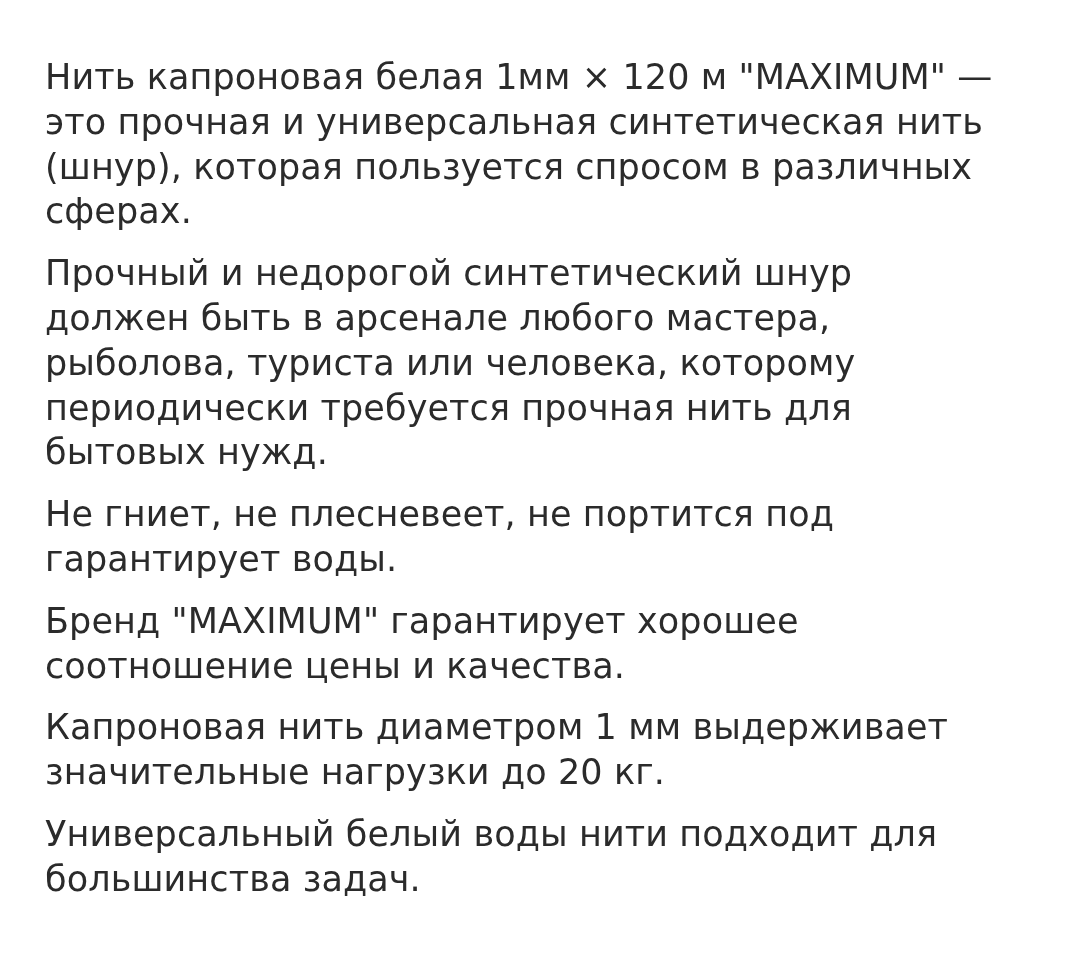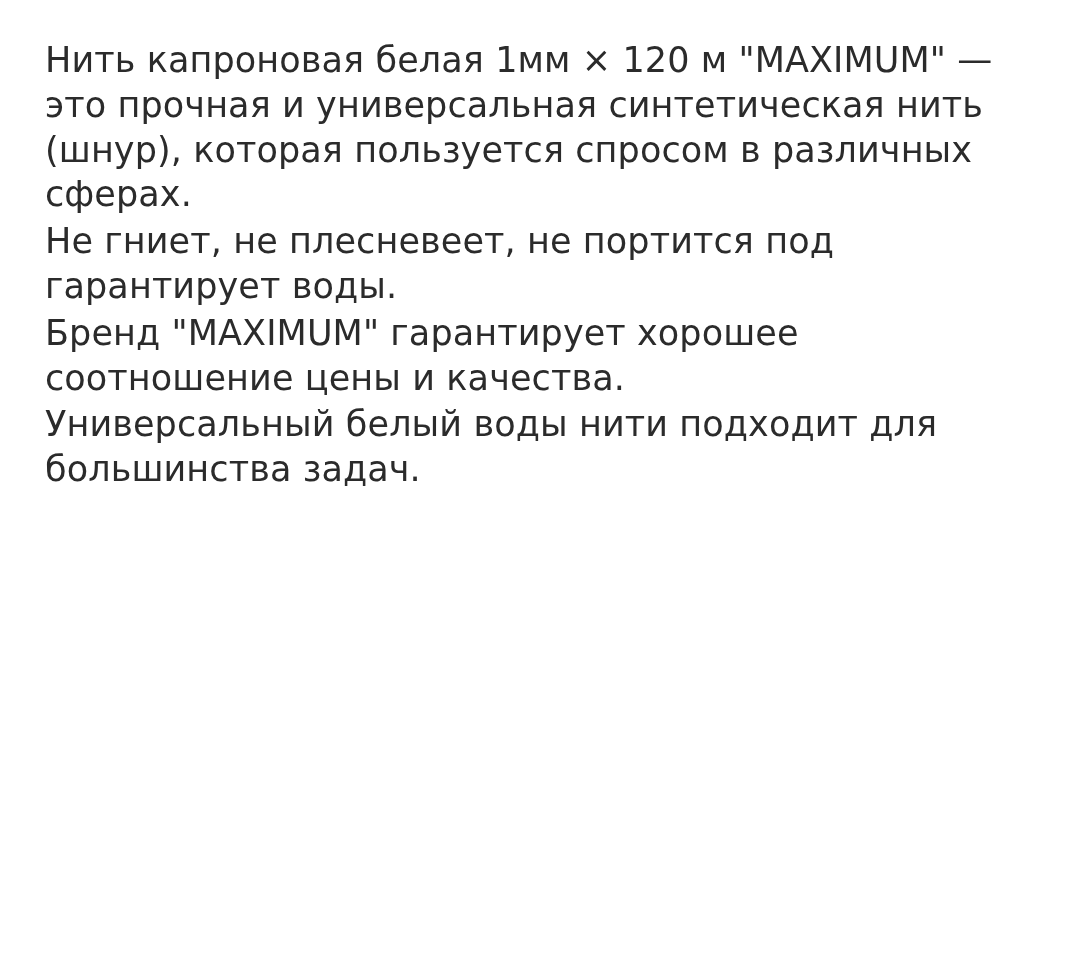--- a/index.html
+++ b/index.html
@@ -22,33 +22,35 @@
     background: #ffffff;
   }
   .description {
     color: #2b2b2b;
     font-size: 35px;
     line-height: 1.28;
     letter-spacing: 0.1px;
     font-weight: 400;
   }
   .description p {
-    margin: 0 0 2px 0;
+    margin: 17px 0 2px 0;
     padding: 0;
   }
   .para-1 { max-width: 1000px; }
   .para-2 { max-width: 900px; }
   .para-3 { max-width: 900px; }
   .para-4 { max-width: 880px; }
   .para-5 { max-width: 990px; }
   .para-6 { max-width: 985px; }
 </style>
 </head>
 <body>
 
 <div class="page">
   <div class="description">
     <p class="para-1">Нить капроновая белая 1мм × 120 м "MAXIMUM" — это прочная и универсальная синтетическая нить (шнур), которая пользуется спросом в различных сферах.</p>
+    <p class="para-2">Прочный и недорогой синтетический шнур должен быть в арсенале любого мастера, рыболова, туриста или человека, которому периодически требуется прочная нить для бытовых нужд.</p>
     <p class="para-3">Не гниет, не плесневеет, не портится под гарантирует воды.</p>
     <p class="para-4">Бренд "MAXIMUM" гарантирует хорошее соотношение цены и качества.</p>
+    <p class="para-5">Капроновая нить диаметром 1 мм выдерживает значительные нагрузки до 20 кг.</p>
     <p class="para-6">Универсальный белый воды нити подходит для большинства задач.</p>
   </div>
 </div>
 
 </body></html>

